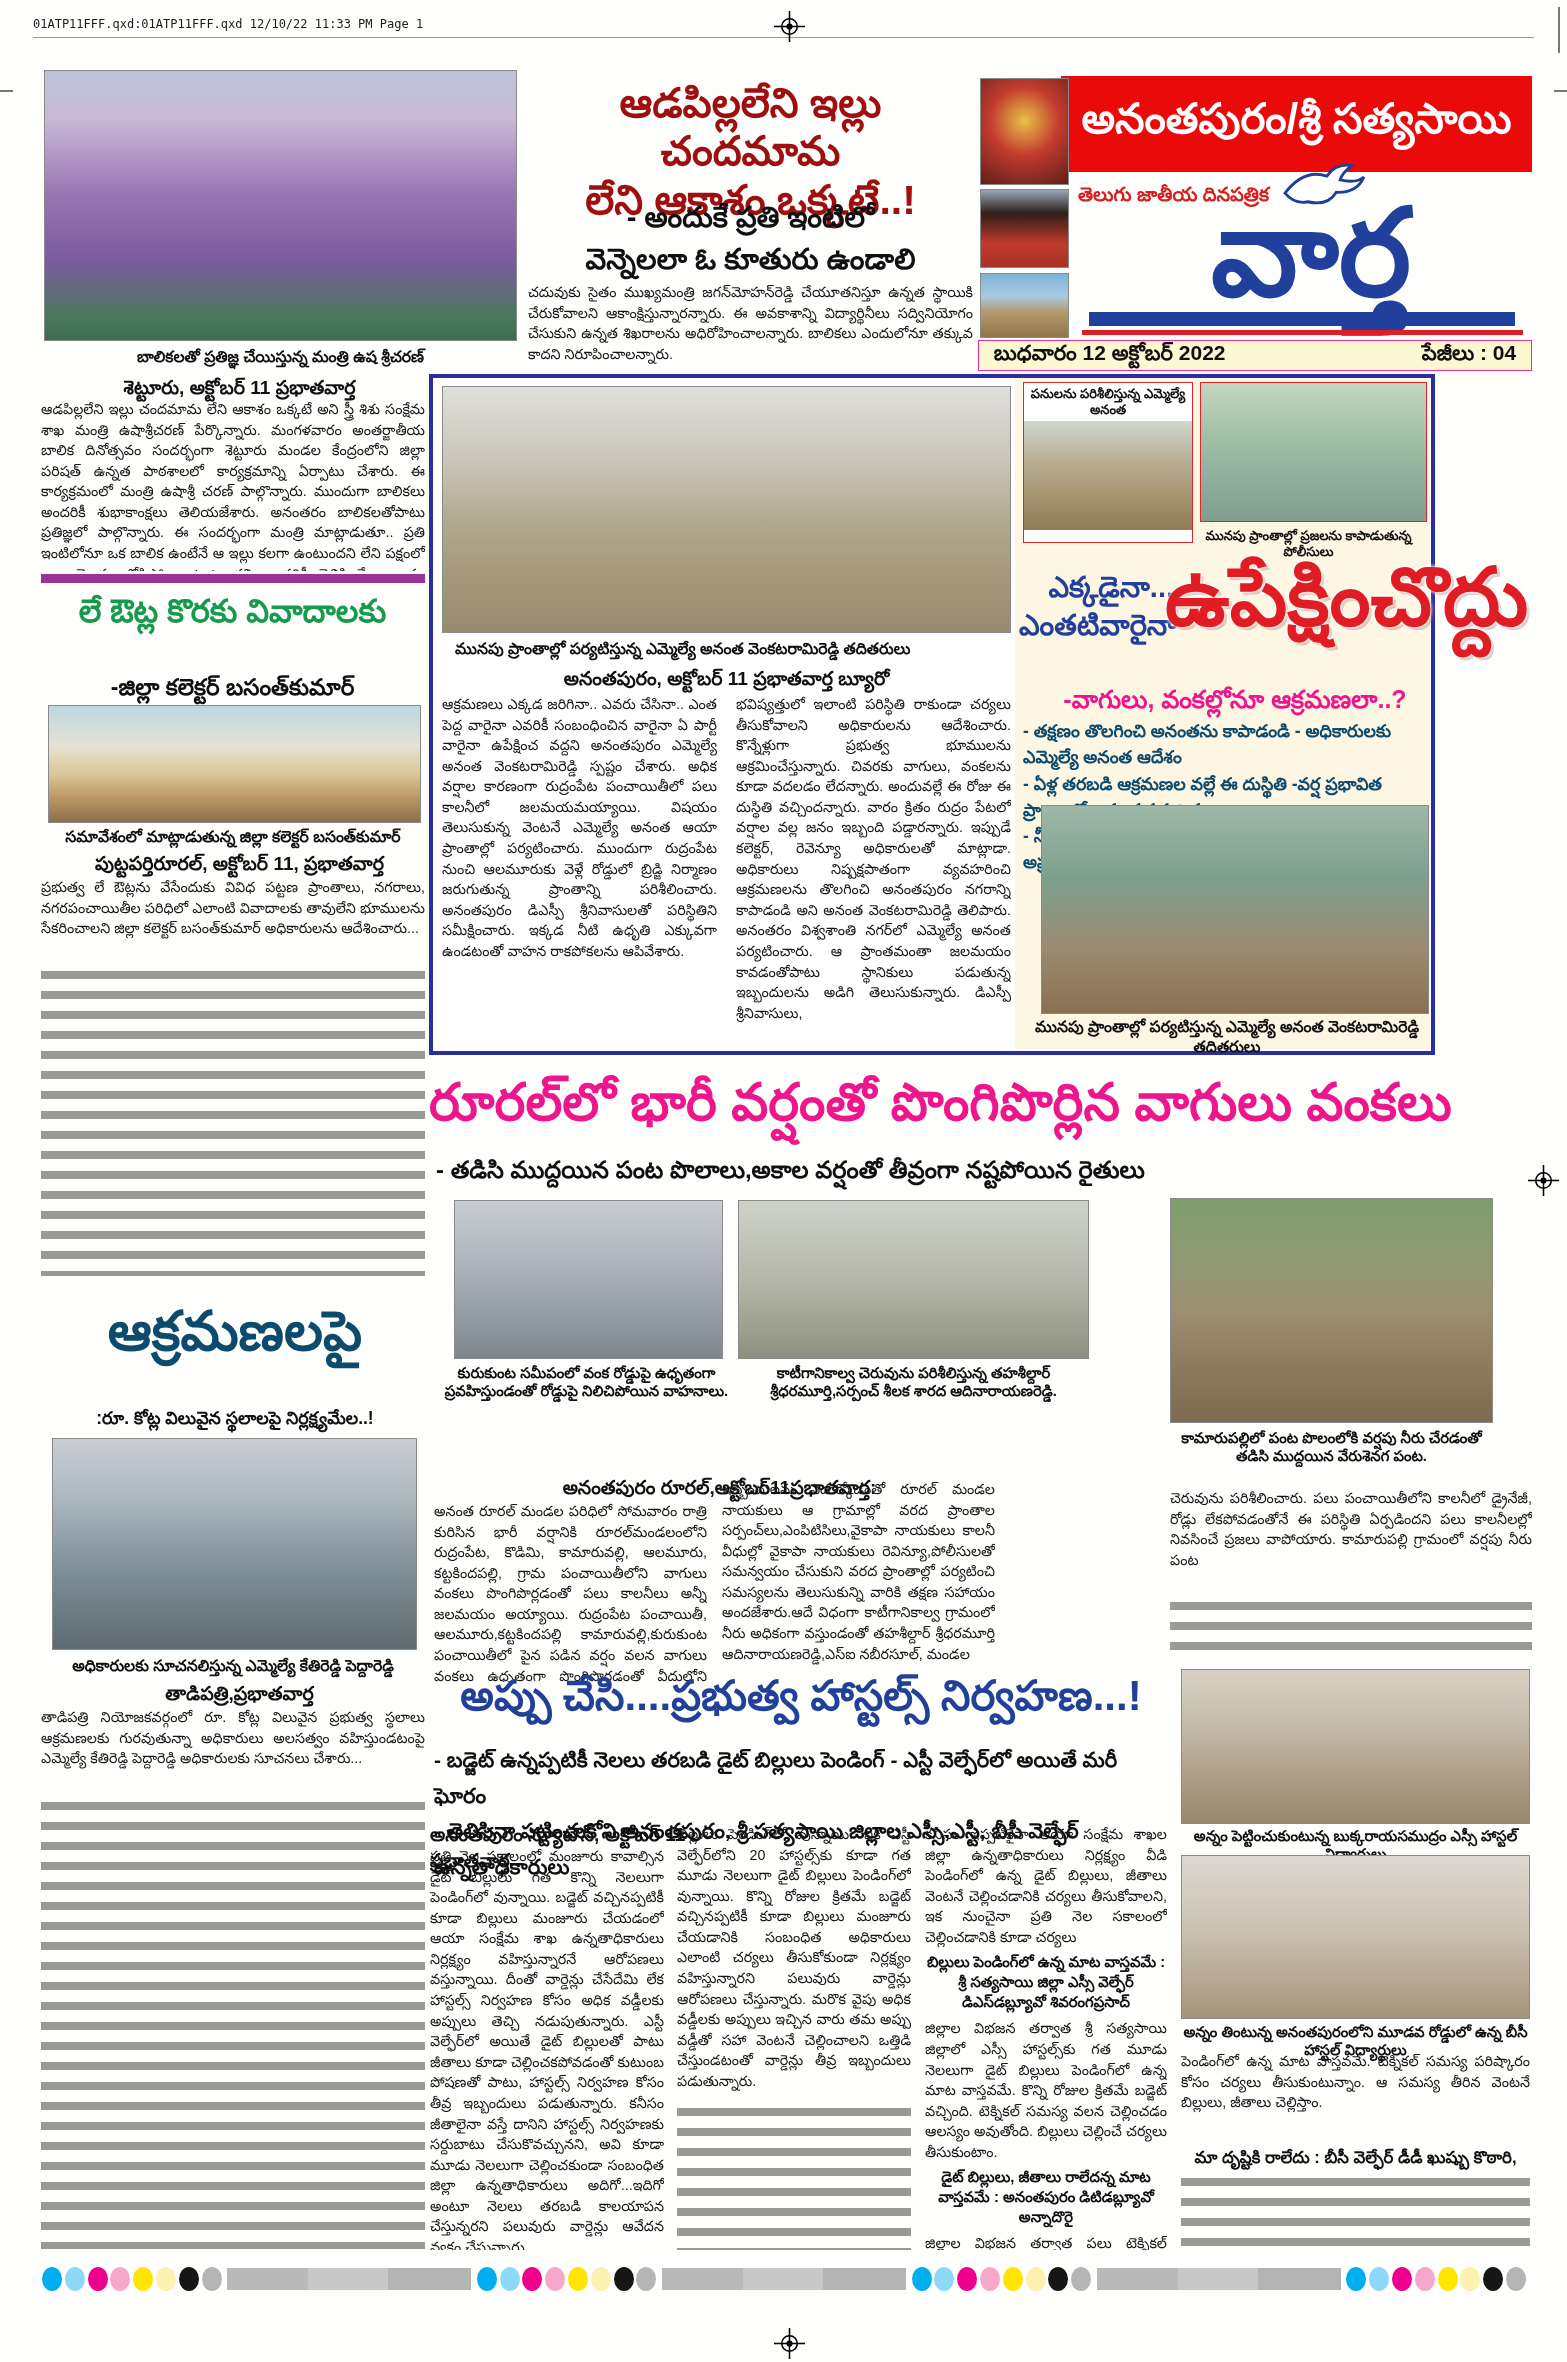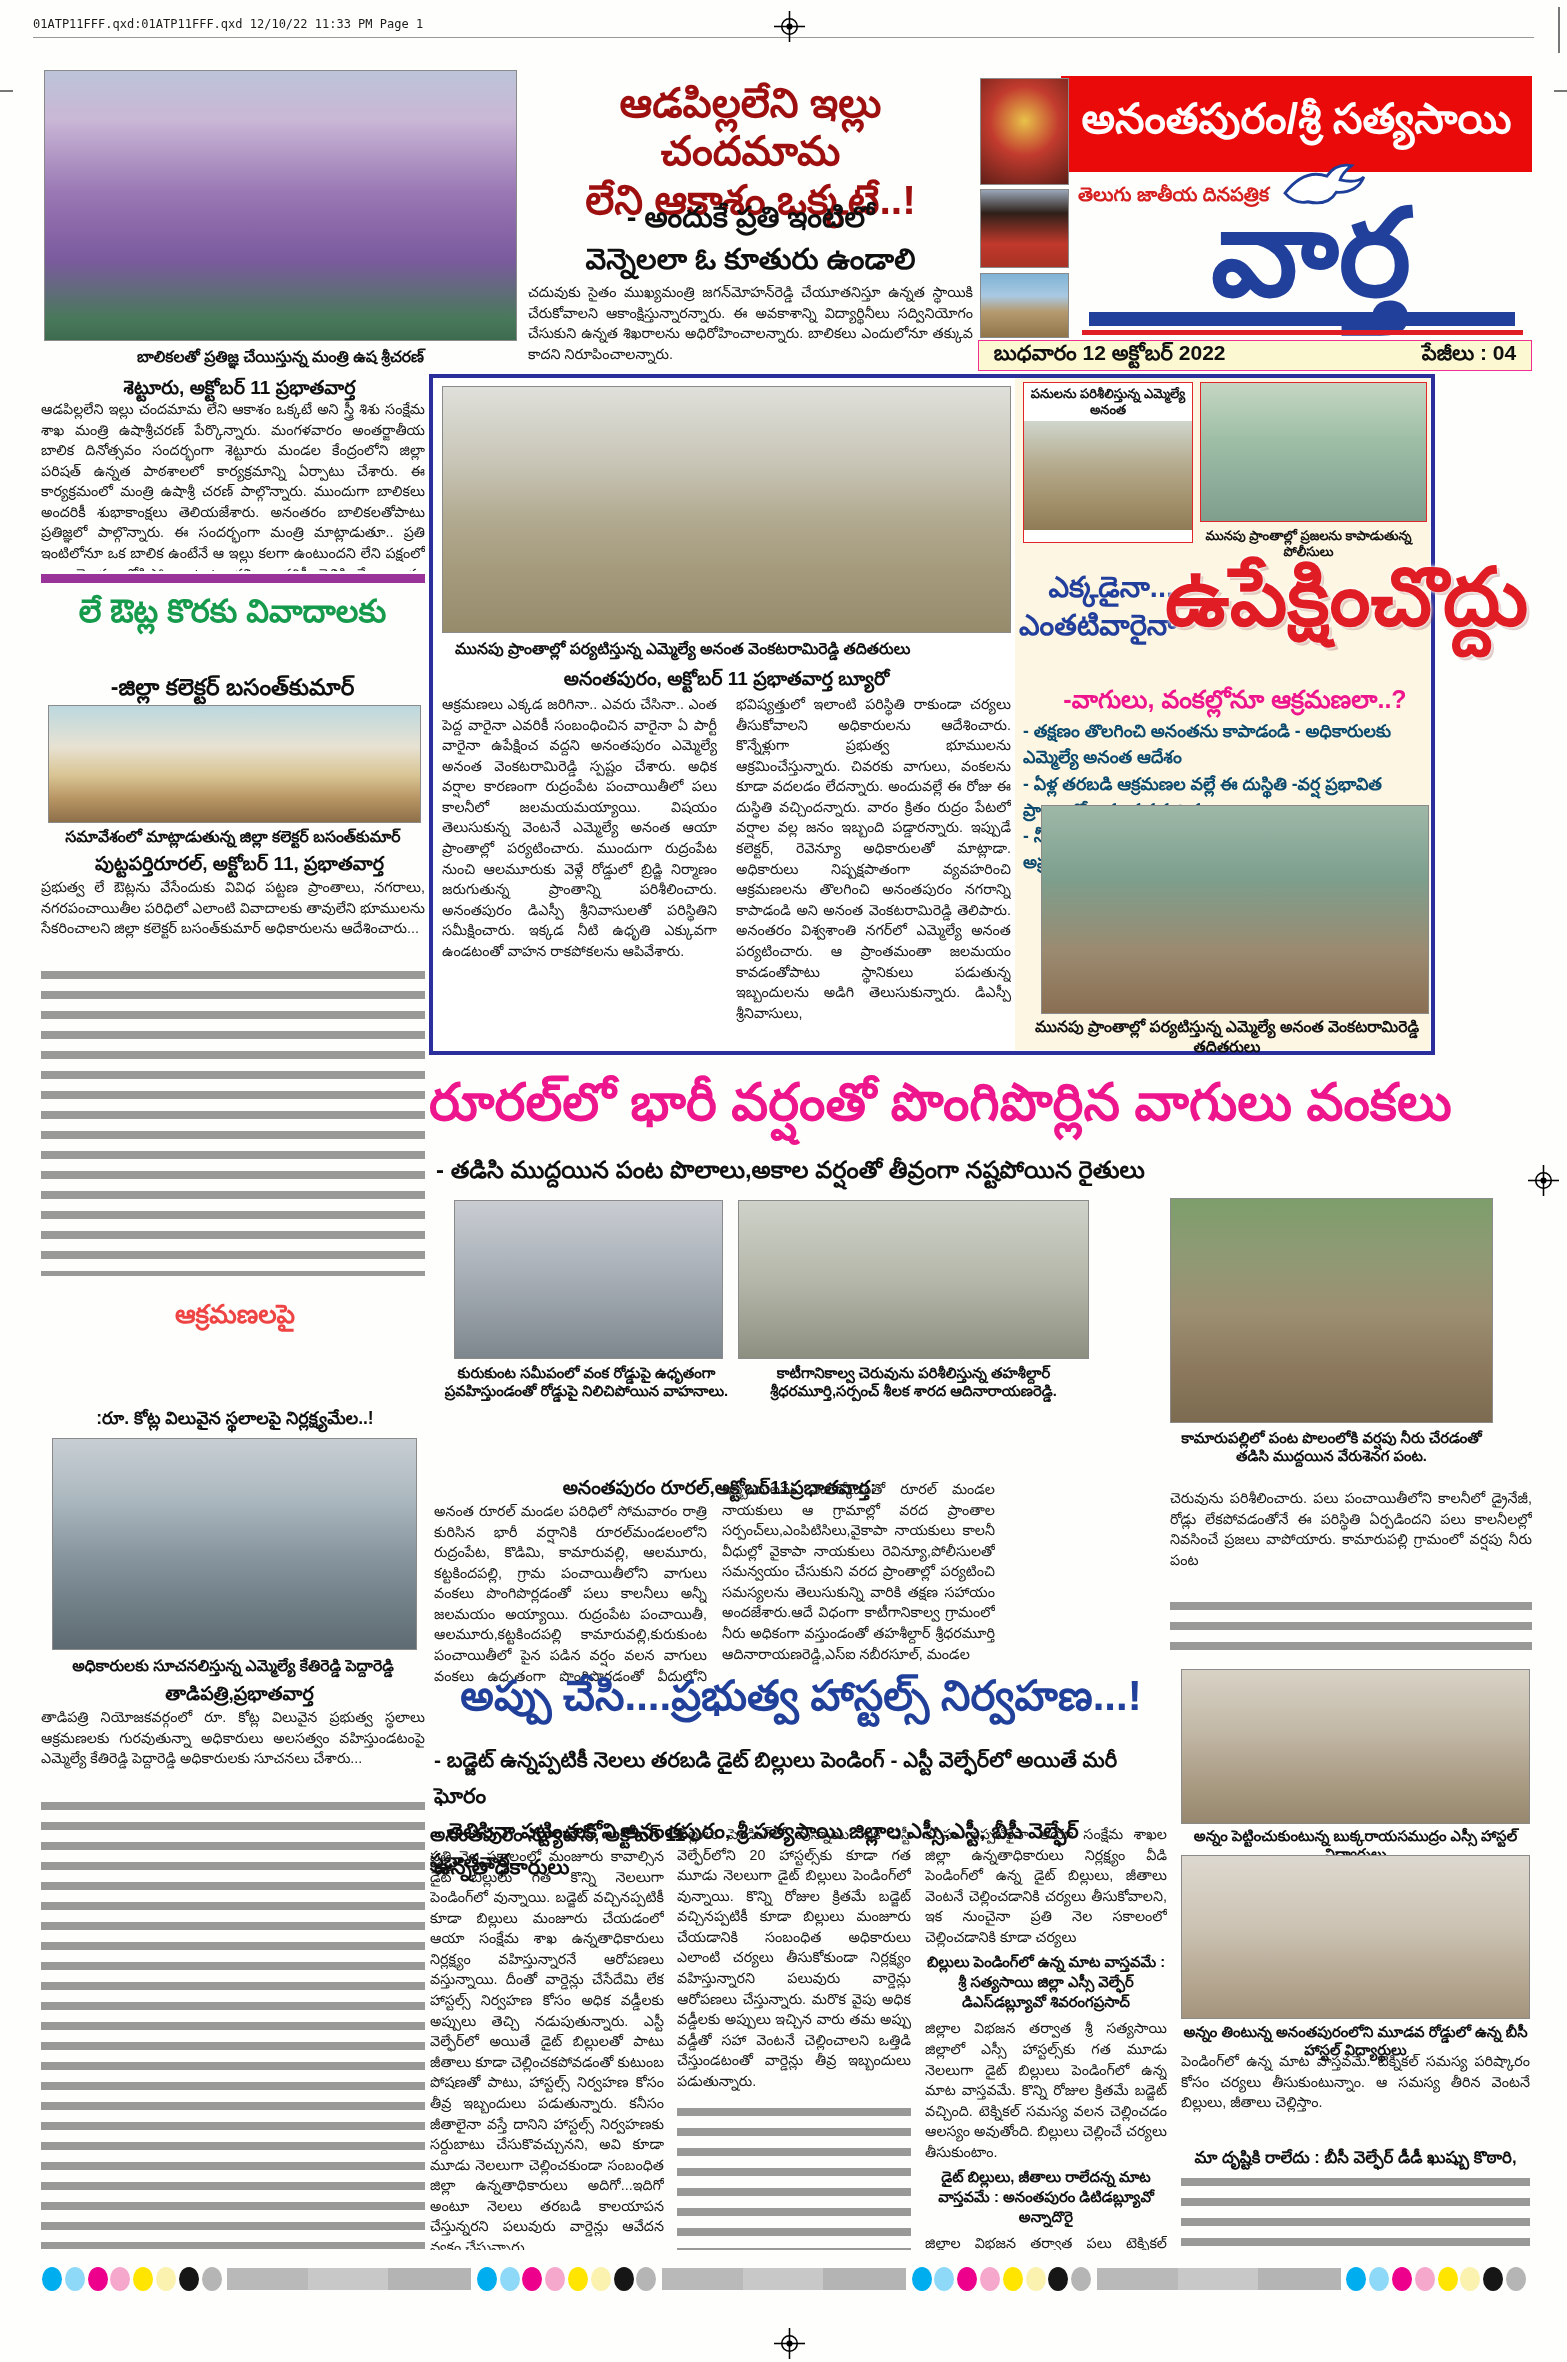--- a/index.html
+++ b/index.html
@@ -10,21 +10,21 @@
   .photo{border:0.9px solid #8a8a8a;box-sizing:border-box;}
   .cap{font-weight:bold;font-size:15.7px;text-align:center;line-height:1.25;color:#101010;}
   .capS{font-weight:bold;font-size:13px;text-align:center;line-height:1.25;color:#101010;}
   .dl{font-weight:bold;font-size:19px;text-align:center;color:#101010;}
   .body-t{font-size:14.3px;line-height:1.44;text-align:justify;color:#161616;}
   .fill-lines{background:repeating-linear-gradient(180deg,rgba(70,70,70,.55) 0 8.3px,transparent 8.3px 20px);}
   .hl{font-weight:bold;text-align:center;line-height:1.18;}
   .lead-hl{color:#9e1010;font-size:41px;}
   .lead-sub{color:#101010;font-size:29px;line-height:1.45;}
   .green-hl{color:#169a4c;font-size:32px;}
-  .purple-hl{color:#ef4444;font-size:26px;}
+  .purple-hl{color:#0c4a6e;font-size:55px;}
   .magenta-hl{color:#ee168d;font-size:52px;white-space:nowrap;}
   .blue-hl{color:#21409a;font-size:42px;white-space:nowrap;}
   .deck{font-weight:bold;color:#101010;text-align:center;}
   .kicker{color:#233f9c;font-weight:bold;font-size:29px;text-align:right;line-height:1.3;}
   .bigred{color:#e01c24;font-weight:bold;font-size:81px;line-height:1;white-space:nowrap;
           text-shadow:0 0 2.8px #fff,0 0 5.5px #fff,2.8px 2.8px 0 rgba(120,20,20,.25);}
   .pinksub{color:#ee168d;font-weight:bold;font-size:25px;text-align:center;}
   .bullet{color:#0c4a6e;font-weight:bold;font-size:17.5px;line-height:1.5;}
   .bluebox{border:4.6px solid #2b2f9b;box-sizing:border-box;}
   .creampanel{background:#fdf6e3;}

